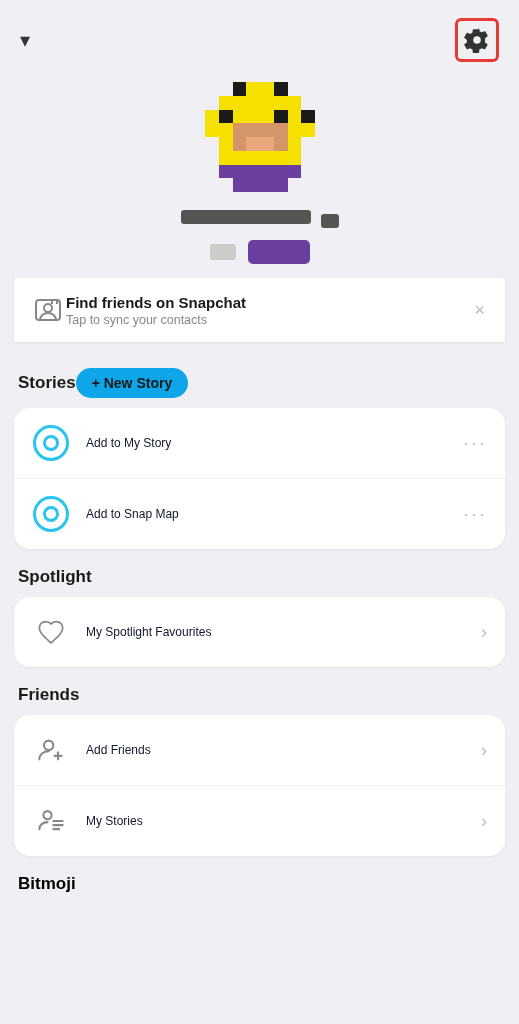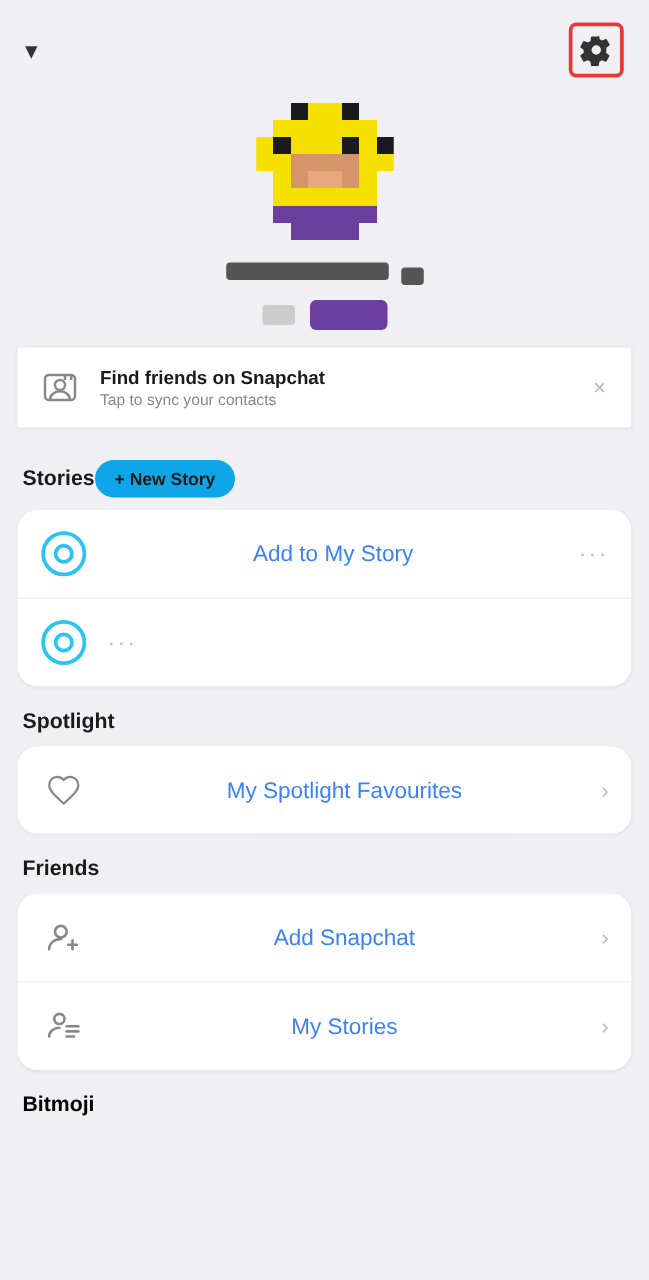--- a/index.html
+++ b/index.html
@@ -75,21 +75,21 @@
     }
 
     
     .find-friends-banner {
       margin: 8px 14px;
       background: #fff;
       border-radius: 2px;
       padding: 14px 16px;
       display: flex;
       align-items: center;
-      gap: 14px;
+      gap: 0;
       box-shadow: 0 1px 3px rgba(0,0,0,0.07);
     }
 
     .find-friends-icon {
       width: 36px;
       height: 36px;
       display: flex;
       align-items: center;
       justify-content: center;
       flex-shrink: 0;
@@ -172,24 +172,23 @@
       width: 38px;
       height: 38px;
       display: flex;
       align-items: center;
       justify-content: center;
       flex-shrink: 0;
     }
 
     .card-label {
       flex: 1;
-      font-size: 18px;
+      font-size: 12px;
       font-weight: 500;
-      color: #3b82f6;
-      text-align: center;
+      color: #0f172a;
     }
 
     .card-more {
       color: #bbb;
       font-size: 18px;
       letter-spacing: 2px;
     }
 
     .card-chevron {
       color: #bbb;
@@ -362,20 +361,21 @@
     <span class="card-label">Add to My Story</span>
     <span class="card-more">···</span>
   </div>
 
   <div class="card-item">
     <div class="card-icon">
       <div class="snap-map-ring">
         <div class="snap-map-ring-inner"></div>
       </div>
     </div>
+    <span class="card-label">Add to Snap Map</span>
     <span class="card-more">···</span>
   </div>
 </div>
 
 <div class="section-header">
   <span class="section-title">Spotlight</span>
 </div>
 
 <div class="card-group">
   <div class="card-item">
@@ -397,21 +397,21 @@
 
   <div class="card-item">
     <div class="card-icon">
       <svg width="28" height="28" viewBox="0 0 24 24" fill="none">
         <circle cx="10" cy="8" r="4" stroke="#888" stroke-width="1.8" fill="none"></circle>
         <path d="M2 20c0-4 3.58-7 8-7" stroke="#888" stroke-width="1.8" fill="none" stroke-linecap="round"></path>
         <line x1="18" y1="14" x2="18" y2="20" stroke="#888" stroke-width="1.8" stroke-linecap="round"></line>
         <line x1="15" y1="17" x2="21" y2="17" stroke="#888" stroke-width="1.8" stroke-linecap="round"></line>
       </svg>
     </div>
-    <span class="card-label">Add Snapchat</span>
+    <span class="card-label">Add Friends</span>
     <span class="card-chevron">›</span>
   </div>
 
   <div class="card-item">
     <div class="card-icon">
       <svg width="28" height="28" viewBox="0 0 24 24" fill="none">
         <circle cx="9" cy="7" r="3.5" stroke="#888" stroke-width="1.8" fill="none"></circle>
         <path d="M2 19c0-3.5 3.1-6 7-6" stroke="#888" stroke-width="1.8" fill="none" stroke-linecap="round"></path>
         <line x1="14" y1="12" x2="22" y2="12" stroke="#888" stroke-width="1.8" stroke-linecap="round"></line>
         <line x1="14" y1="15.5" x2="22" y2="15.5" stroke="#888" stroke-width="1.8" stroke-linecap="round"></line>

